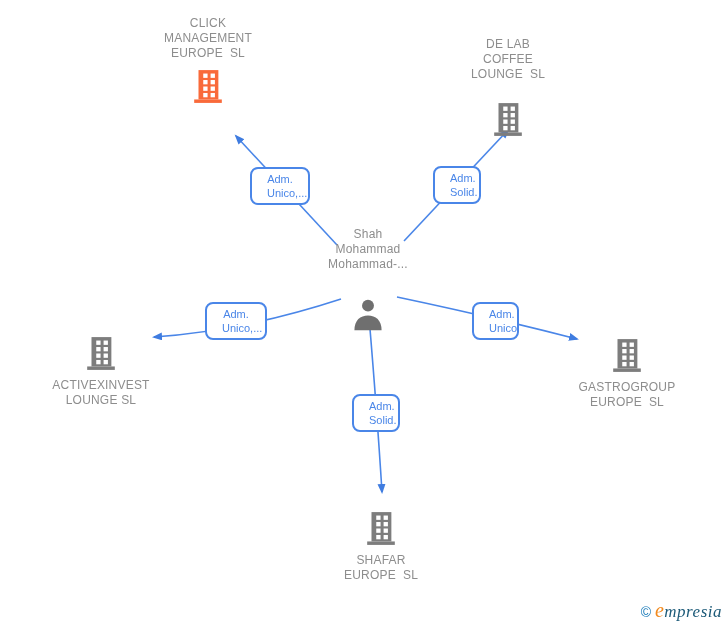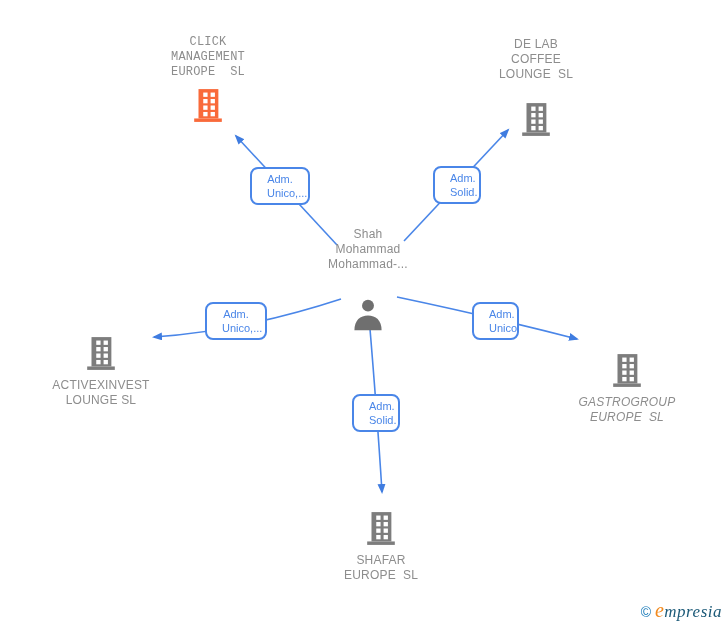--- a/index.html
+++ b/index.html
@@ -47,41 +47,41 @@
         <path d="M0,0 L10,4 L0,8 Z" fill="#3f7ce0"></path>
       </marker>
     </defs>
     <path class="edge" d="M337,245 L236,136" marker-end="url(#arrowhead)"></path>
     <path class="edge" d="M404,241 L508,130" marker-end="url(#arrowhead)"></path>
     <path class="edge" d="M341,299 Q243,331 154,337" marker-end="url(#arrowhead)"></path>
     <path class="edge" d="M397,297 Q492,317 577,339" marker-end="url(#arrowhead)"></path>
     <path class="edge" d="M369,317 Q377,412 382,492" marker-end="url(#arrowhead)"></path>
   </svg>
 
-  <div class="node" style="left:128px;top:35px;font-family:Liberation Mono, monospace;">
+  <div class="node" style="left:128px;top:16px;">
     <div class="name">CLICK
 MANAGEMENT
 EUROPE&nbsp; SL</div>
     <div class="icon-wrap">
       <svg class="bldg highlight" viewBox="0 0 44 42">
         <rect class="solid" x="6" y="36" width="32" height="4"></rect>
         <rect class="solid" x="11" y="2" width="23" height="34"></rect>
         <rect class="win" x="16.5" y="6" width="5" height="5"></rect>
           <rect class="win" x="25" y="6" width="5" height="5"></rect>
         <rect class="win" x="16.5" y="13.5" width="5" height="5"></rect>
           <rect class="win" x="25" y="13.5" width="5" height="5"></rect>
         <rect class="win" x="16.5" y="21" width="5" height="5"></rect>
           <rect class="win" x="25" y="21" width="5" height="5"></rect>
         <rect class="win" x="16.5" y="28.5" width="5" height="5"></rect>
           <rect class="win" x="25" y="28.5" width="5" height="5"></rect>
       </svg>
     </div>
   </div>
 
-  <div class="node" style="left:456px;top:37px;gap:12px;">
+  <div class="node" style="left:428px;top:37px;gap:12px;">
     <div class="name">DE LAB
 COFFEE
 LOUNGE&nbsp; SL</div>
     <div class="icon-wrap">
       <svg class="bldg" viewBox="0 0 44 42">
         <rect class="solid" x="6" y="36" width="32" height="4"></rect>
         <rect class="solid" x="11" y="2" width="23" height="34"></rect>
         <rect class="win" x="16.5" y="6" width="5" height="5"></rect>
           <rect class="win" x="25" y="6" width="5" height="5"></rect>
         <rect class="win" x="16.5" y="13.5" width="5" height="5"></rect>
@@ -118,21 +118,21 @@
         <rect class="win" x="16.5" y="21" width="5" height="5"></rect>
           <rect class="win" x="25" y="21" width="5" height="5"></rect>
         <rect class="win" x="16.5" y="28.5" width="5" height="5"></rect>
           <rect class="win" x="25" y="28.5" width="5" height="5"></rect>
       </svg>
     </div>
     <div class="name">ACTIVEXINVEST
 LOUNGE SL</div>
   </div>
 
-  <div class="node icon-first" style="left:547px;top:352px;font-style:italic;">
+  <div class="node icon-first" style="left:547px;top:337px;">
     <div class="icon-wrap">
       <svg class="bldg" viewBox="0 0 44 42">
         <rect class="solid" x="6" y="36" width="32" height="4"></rect>
         <rect class="solid" x="11" y="2" width="23" height="34"></rect>
         <rect class="win" x="16.5" y="6" width="5" height="5"></rect>
           <rect class="win" x="25" y="6" width="5" height="5"></rect>
         <rect class="win" x="16.5" y="13.5" width="5" height="5"></rect>
           <rect class="win" x="25" y="13.5" width="5" height="5"></rect>
         <rect class="win" x="16.5" y="21" width="5" height="5"></rect>
           <rect class="win" x="25" y="21" width="5" height="5"></rect>

